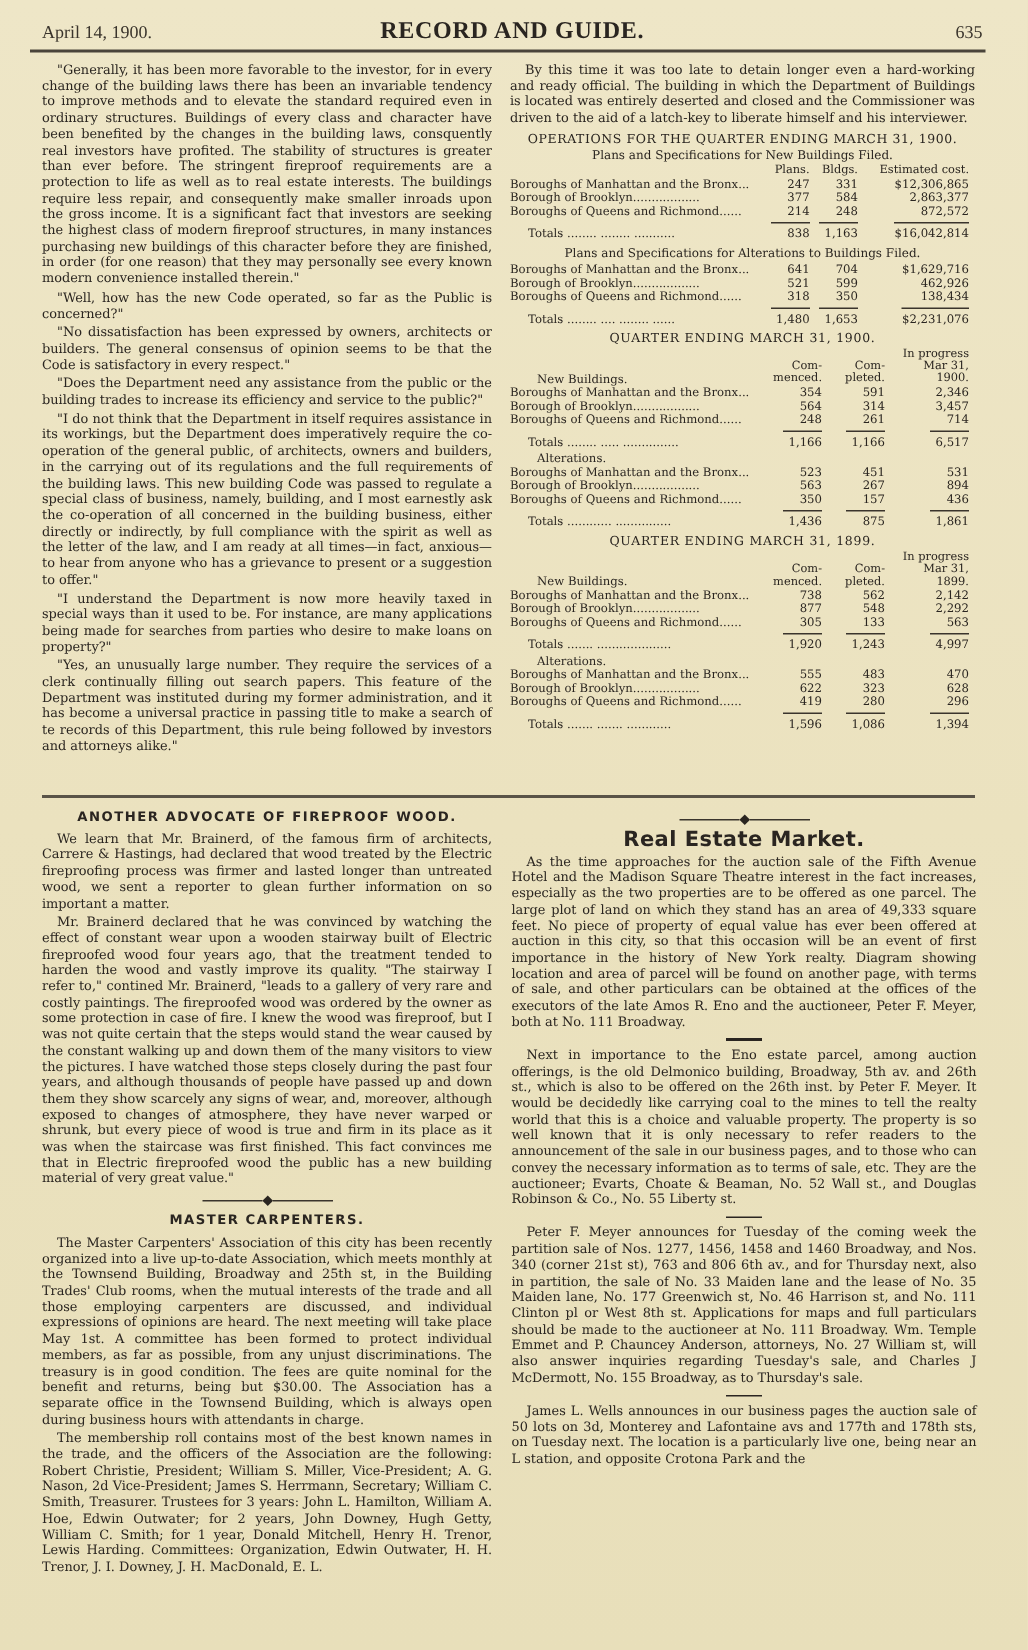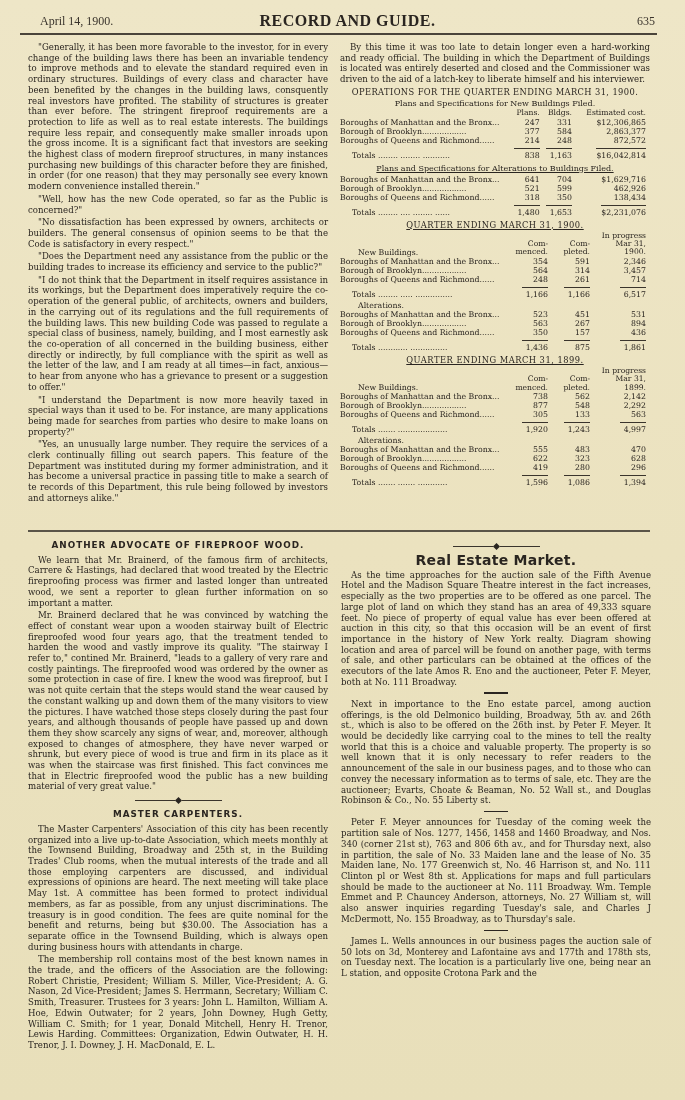--- a/index.html
+++ b/index.html
@@ -1,20 +1,20 @@
 <!DOCTYPE html>
 <html><head>
 <meta charset="utf-8">
 <style>
   html, body { margin:0; padding:0; }
   body { width:685px; height:1100px; background:#ece3c2; overflow:hidden; position:relative;
          font-family:"DejaVu Serif", serif; color:#2a2520; }
   .page { position:absolute; left:0; top:0; width:685px; height:1100px;
           background:linear-gradient(180deg,#eee6c7 0%,#ebe2bf 50%,#e8dfba 100%); }
-  .header { position:absolute; left:40px; right:30px; top:10px; height:22px; }
+  .header { position:absolute; left:28px; right:30px; top:10px; height:22px; }
   .h-date { position:absolute; left:0; top:4px; font-family:"Liberation Serif", serif; font-size:12px; color:#3a342c; }
   .h-title { position:absolute; left:0; right:0; top:2px; text-align:center; font-family:"Liberation Serif", serif;
              font-size:16px; font-weight:bold; letter-spacing:0.5px; color:#2a2520; }
   .h-page { position:absolute; right:0; top:4px; font-family:"Liberation Serif", serif; font-size:12px; color:#3a342c; }
   .h-rule { position:absolute; left:20px; right:28px; top:33px; height:2px; background:#4a443a; }
 
   .col { position:absolute; font-size:8.6px; line-height:10.7px; text-align:justify; }
   .col p { margin:0 0 2px 0; text-indent:10px; }
   .col-l-top { left:28px; top:42px; width:300px; }
   .col-r-top { left:340px; top:42px; width:310px; }
@@ -39,21 +39,21 @@
 
   table.st { width:100%; border-collapse:collapse; font-size:7.8px; line-height:9px; }
   table.st td { padding:0; vertical-align:bottom; white-space:nowrap; }
   table.st td.n { text-align:right; padding-right:4px; }
   table.st td.lbl { padding-left:0; }
   table.st td.tot { padding-left:12px; }
   table.st tr.totrow td { padding-top:3px; padding-bottom:2px; }
   table.st tr.totrow td.n span { border-top:1px solid #3a342c; display:inline-block; padding-top:2px; min-width:26px; text-align:right; }
   table.st td.hdr { text-align:right; padding-right:4px; font-size:7.6px; line-height:8.4px; }
   table.st td.sub { padding-left:18px; }
-  table.st td.center-h { text-align:center; font-size:8.3px; letter-spacing:0.5px; padding:2px 0 2px 0;text-decoration:underline; }
+  table.st td.center-h { text-align:center; font-size:8.3px; letter-spacing:0.5px; padding:2px 0 2px 0; }
 </style>
 </head>
 <body>
 
 <div class="page">
 
   <div class="header">
     <span class="h-date">April 14, 1900.</span>
     <div class="h-title">RECORD AND GUIDE.</div>
     <span class="h-page">635</span>

